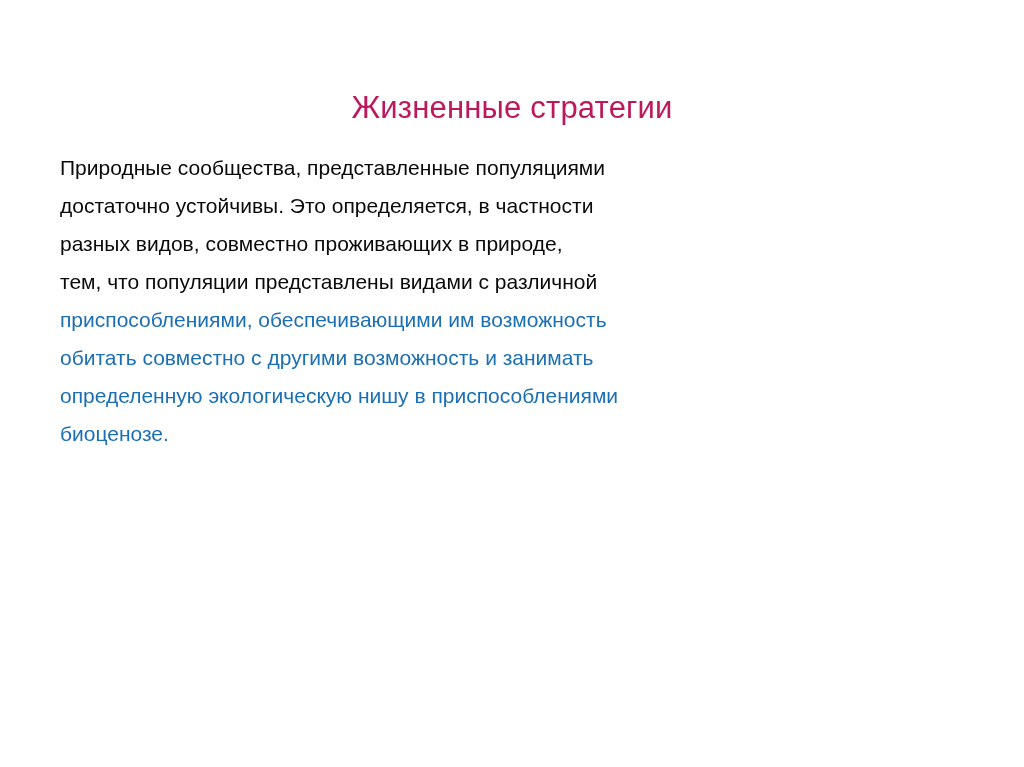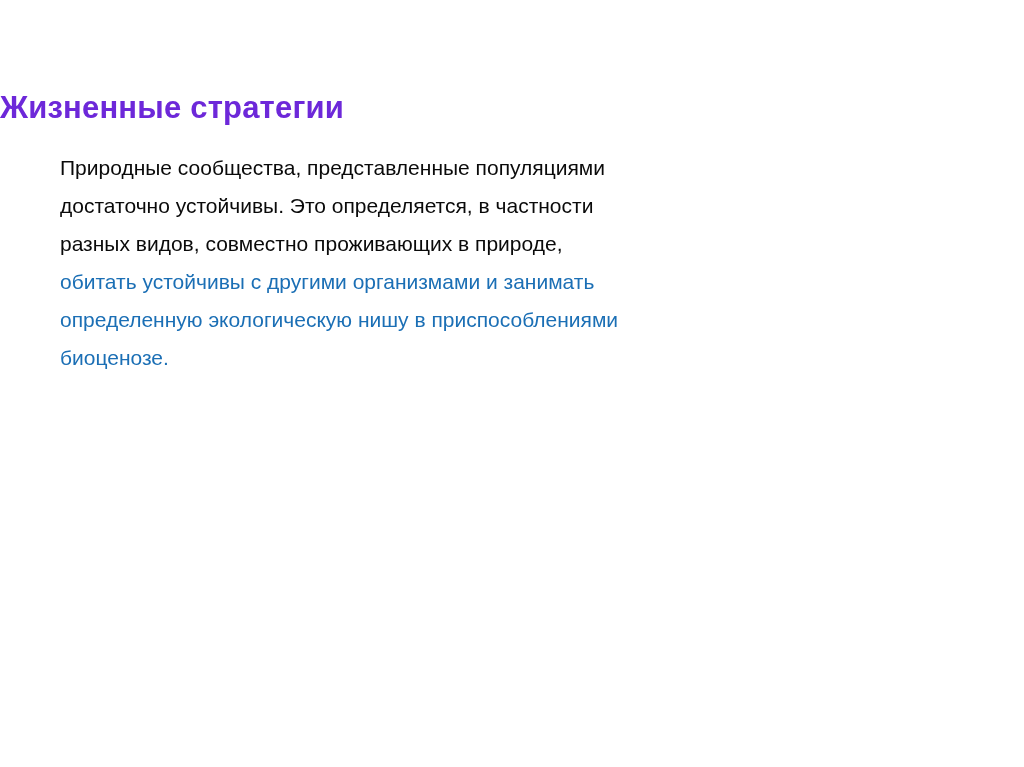--- a/index.html
+++ b/index.html
@@ -19,26 +19,26 @@
     background: #ffffff;
     overflow: hidden;
     box-sizing: border-box;
   }
   
   #slide-title {
     position: absolute;
     top: 68px;
     left: 0;
     width: 1024px;
-    text-align: left;
+    text-align: center;
     font-size: 31px;
-    font-weight: bold;
+    font-weight: normal;
     line-height: 38px;
     letter-spacing: 0.2px;
-    color: #6d28d9;
+    color: #be185d;
     white-space: nowrap;
   }
   
   #body-text {
     position: absolute;
     top: 149px;
     left: 60px;
     width: 930px;
     font-size: 21px;
     line-height: 38px;
@@ -57,18 +57,20 @@
 <body>
 
 <div id="slide">
 
   <h1 id="slide-title">Жизненные стратегии</h1>
 
   <div id="body-text">
       <span class="tline"><span class="seg-black">Природные сообщества, представленные популяциями</span></span>
       <span class="tline"><span class="seg-black">достаточно устойчивы. Это определяется, в частности</span></span>
       <span class="tline"><span class="seg-black">разных видов, совместно проживающих в природе,</span></span>
-      <span class="tline"><span class="seg-blue">обитать устойчивы с другими организмами и занимать</span></span>
+      <span class="tline"><span class="seg-black">тем,  что популяции представлены видами с различной</span></span>
+      <span class="tline"><span class="seg-blue">приспособлениями, обеспечивающими им возможность</span></span>
+      <span class="tline"><span class="seg-blue">обитать совместно с другими возможность и занимать</span></span>
       <span class="tline"><span class="seg-blue">определенную экологическую нишу в приспособлениями</span></span>
       <span class="tline"><span class="seg-blue">биоценозе.</span></span>
     </div>
 
 </div>
 
 </body></html>

